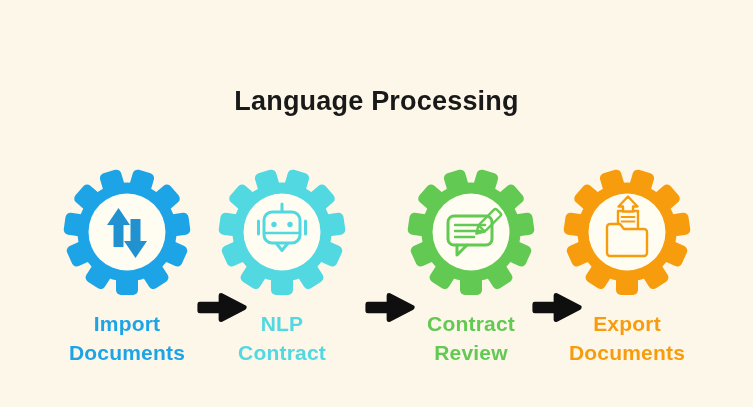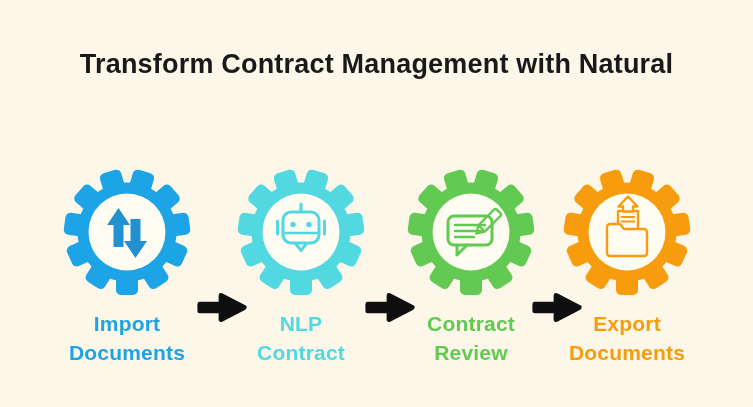--- a/index.html
+++ b/index.html
@@ -12,21 +12,21 @@
     background:var(--bg); margin:0 auto;
   }
   .title{
     position:absolute; top:46px; left:0; width:753px; margin:0;
     text-align:center; font-size:27px; line-height:37px; font-weight:bold;
     color:var(--title); letter-spacing:0.2px;
   }
   .step{ position:absolute; top:167px; width:170px; }
   .step .gear{ display:block; width:130px; height:130px; margin:0 auto; }
   .step-1{ left:42px; }
-  .step-2{ left:216px;text-decoration:underline; }
+  .step-2{ left:197px;text-decoration:underline; }
   .step-3{ left:386px; }
   .step-4{ left:542px; }
   .gear .teeth rect, .gear .gear-body{ fill:var(--c); }
   .gear .gear-hole{ fill:var(--bg2); }
   .icon-solid path{ fill:var(--icon); stroke:none; }
   .icon-outline path, .icon-outline rect, .icon-outline line{
     fill:none; stroke:var(--icon); stroke-width:3;
     stroke-linecap:round; stroke-linejoin:round;
   }
   .icon-outline .thin{ stroke-width:2.4; }
@@ -42,21 +42,21 @@
   .connector path{ fill:var(--arrow); stroke:var(--arrow); stroke-width:5; stroke-linejoin:round; stroke-linecap:round; }
   .arrow-1{ left:195px; }
   .arrow-2{ left:363px; }
   .arrow-3{ left:530px; }
 </style>
 </head>
 <body>
 
 <div class="stage">
 
-  <h1 class="title"><span>Transform Contract Management with Natural</span><br></h1>
+  <h1 class="title"><br><span>Language Processing</span></h1>
 
   <div class="step step-1" style="--c: #1DA4E6; --icon: #2191CF;">
     <svg class="gear" viewBox="0 0 130 130" aria-hidden="true">
       <g class="teeth">
           <rect x="54" y="2" width="22" height="32" rx="5" transform="rotate(16.363636363636363 65 65)"></rect>
           <rect x="54" y="2" width="22" height="32" rx="5" transform="rotate(49.09090909090909 65 65)"></rect>
           <rect x="54" y="2" width="22" height="32" rx="5" transform="rotate(81.81818181818181 65 65)"></rect>
           <rect x="54" y="2" width="22" height="32" rx="5" transform="rotate(114.54545454545455 65 65)"></rect>
           <rect x="54" y="2" width="22" height="32" rx="5" transform="rotate(147.27272727272728 65 65)"></rect>
           <rect x="54" y="2" width="22" height="32" rx="5" transform="rotate(180 65 65)"></rect>

